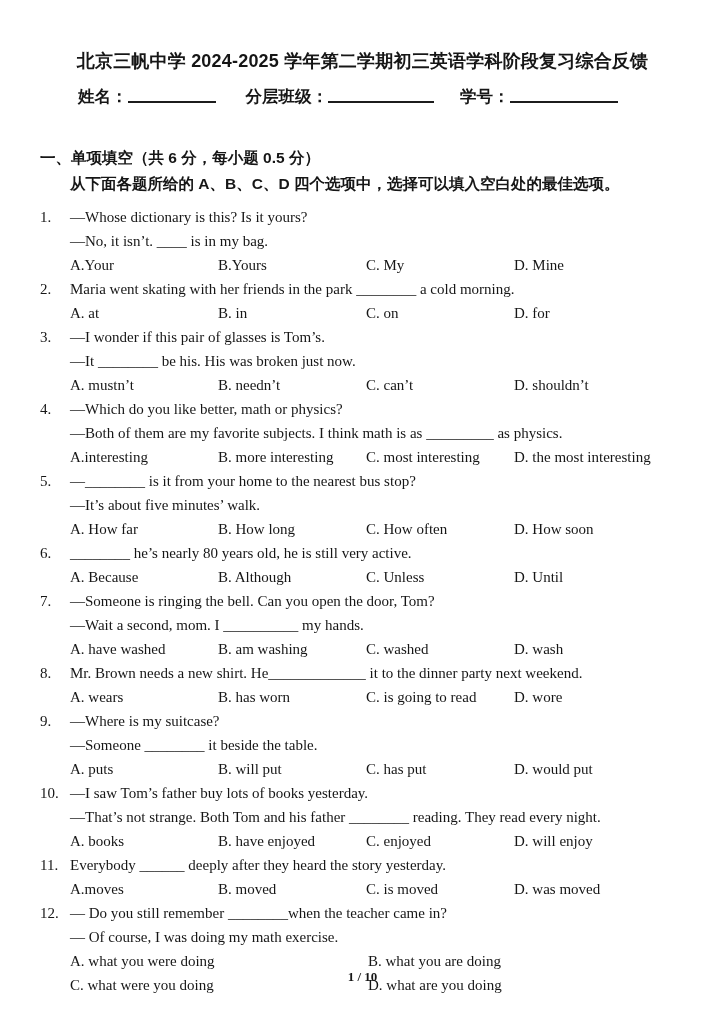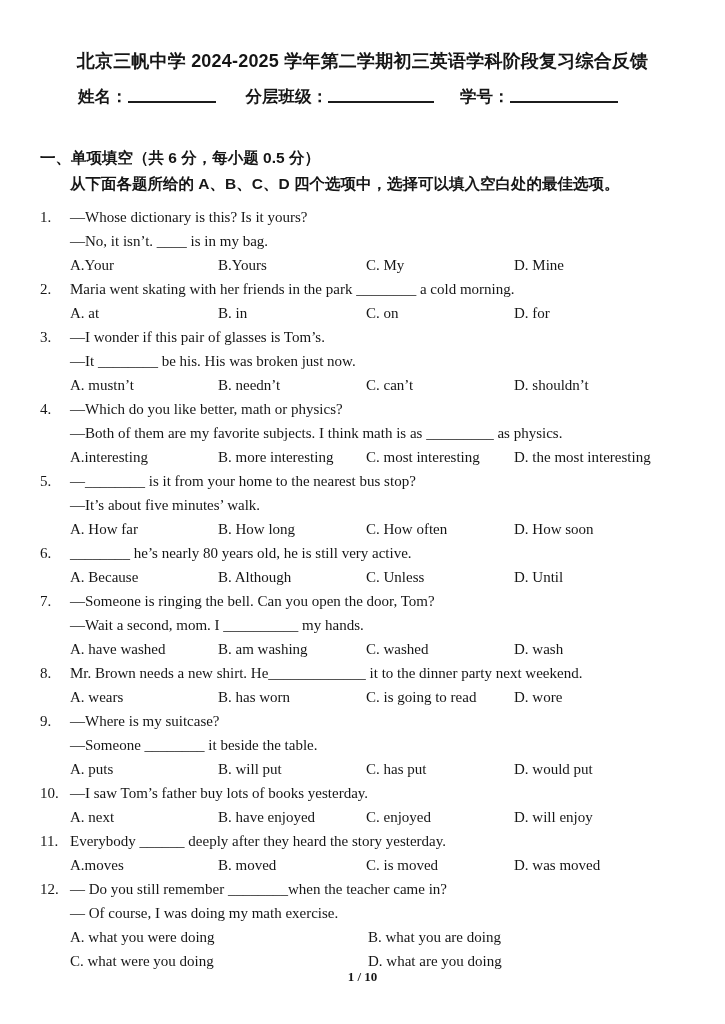--- a/index.html
+++ b/index.html
@@ -190,22 +190,23 @@
           <span class="opt">C. has put</span>
           <span class="opt">D. would put</span>
         </div>
       </div>
     </div>
 
     <div class="q">
       <span class="qn">10.</span>
       <div class="qc">
         <div class="ql">—I saw Tom’s father buy lots of books yesterday.</div>
-        <div class="opts">
-          <span class="opt">A.  next</span>
+        <div class="ql">—That’s not strange. Both Tom and his father ________ reading. They read every night.</div>
+        <div class="opts">
+          <span class="opt">A.  books</span>
           <span class="opt">B. have enjoyed</span>
           <span class="opt">C. enjoyed</span>
           <span class="opt">D. will enjoy</span>
         </div>
       </div>
     </div>
 
     <div class="q">
       <span class="qn">11.</span>
       <div class="qc">

